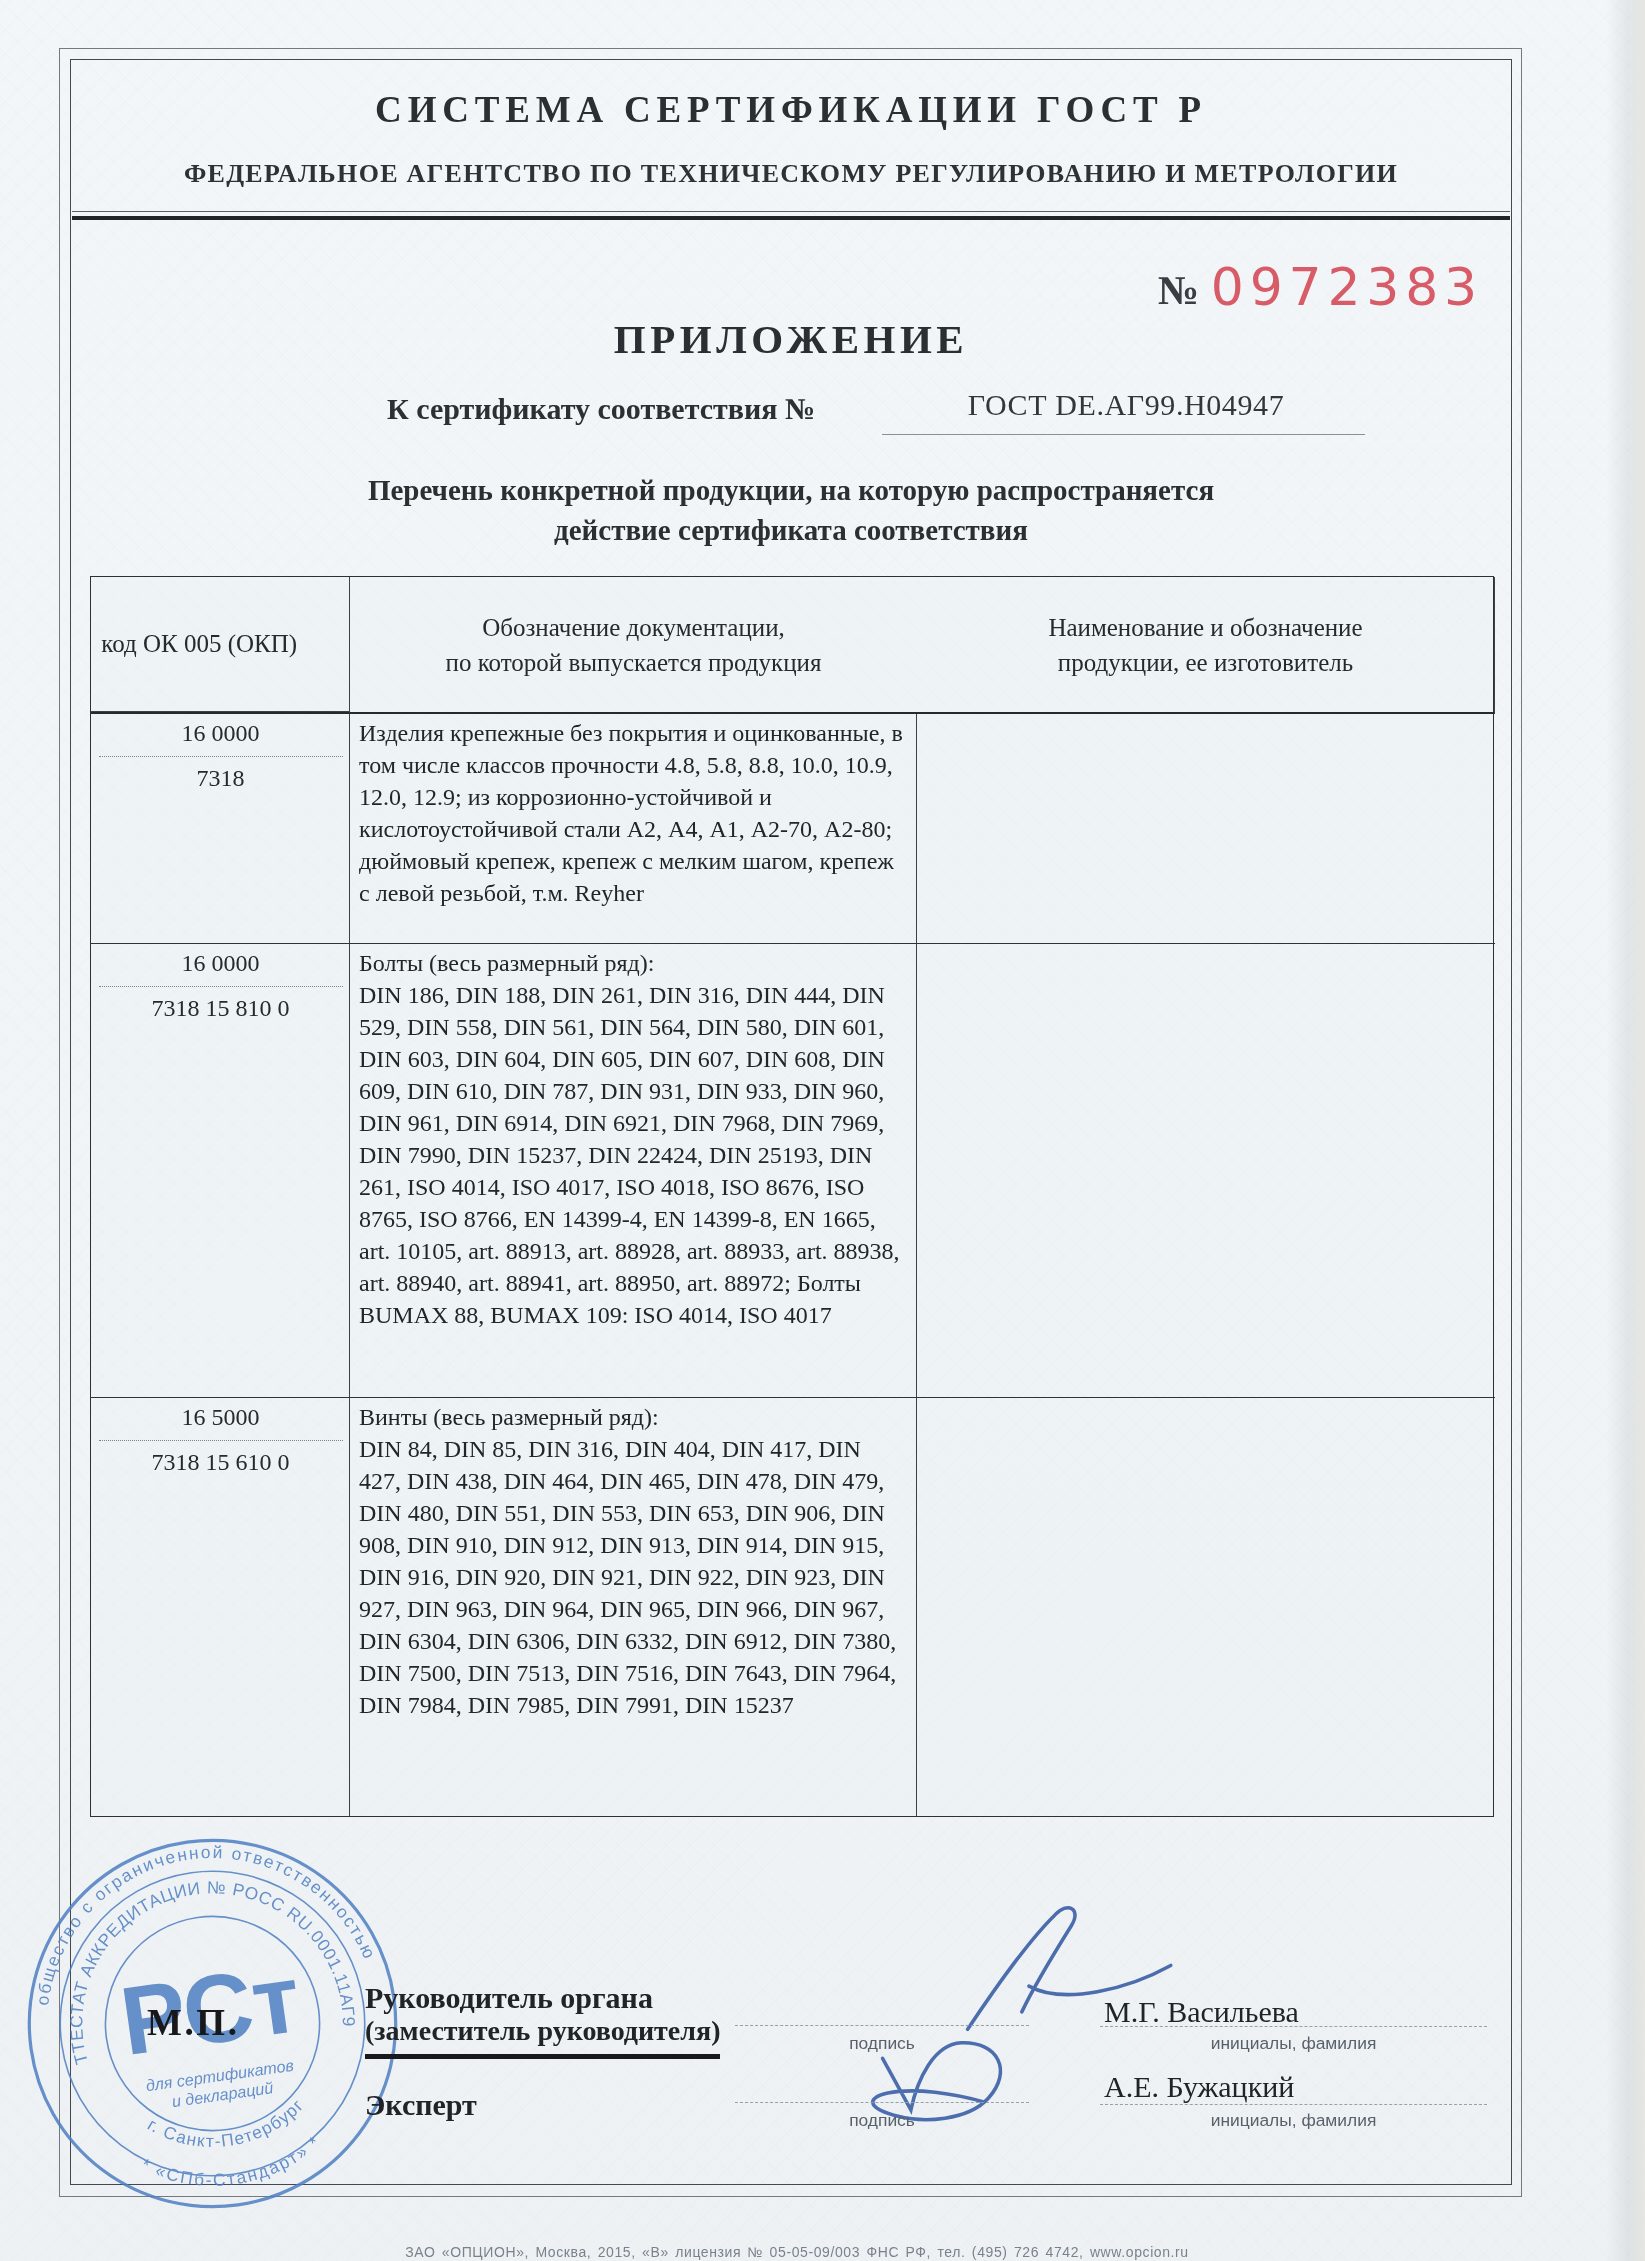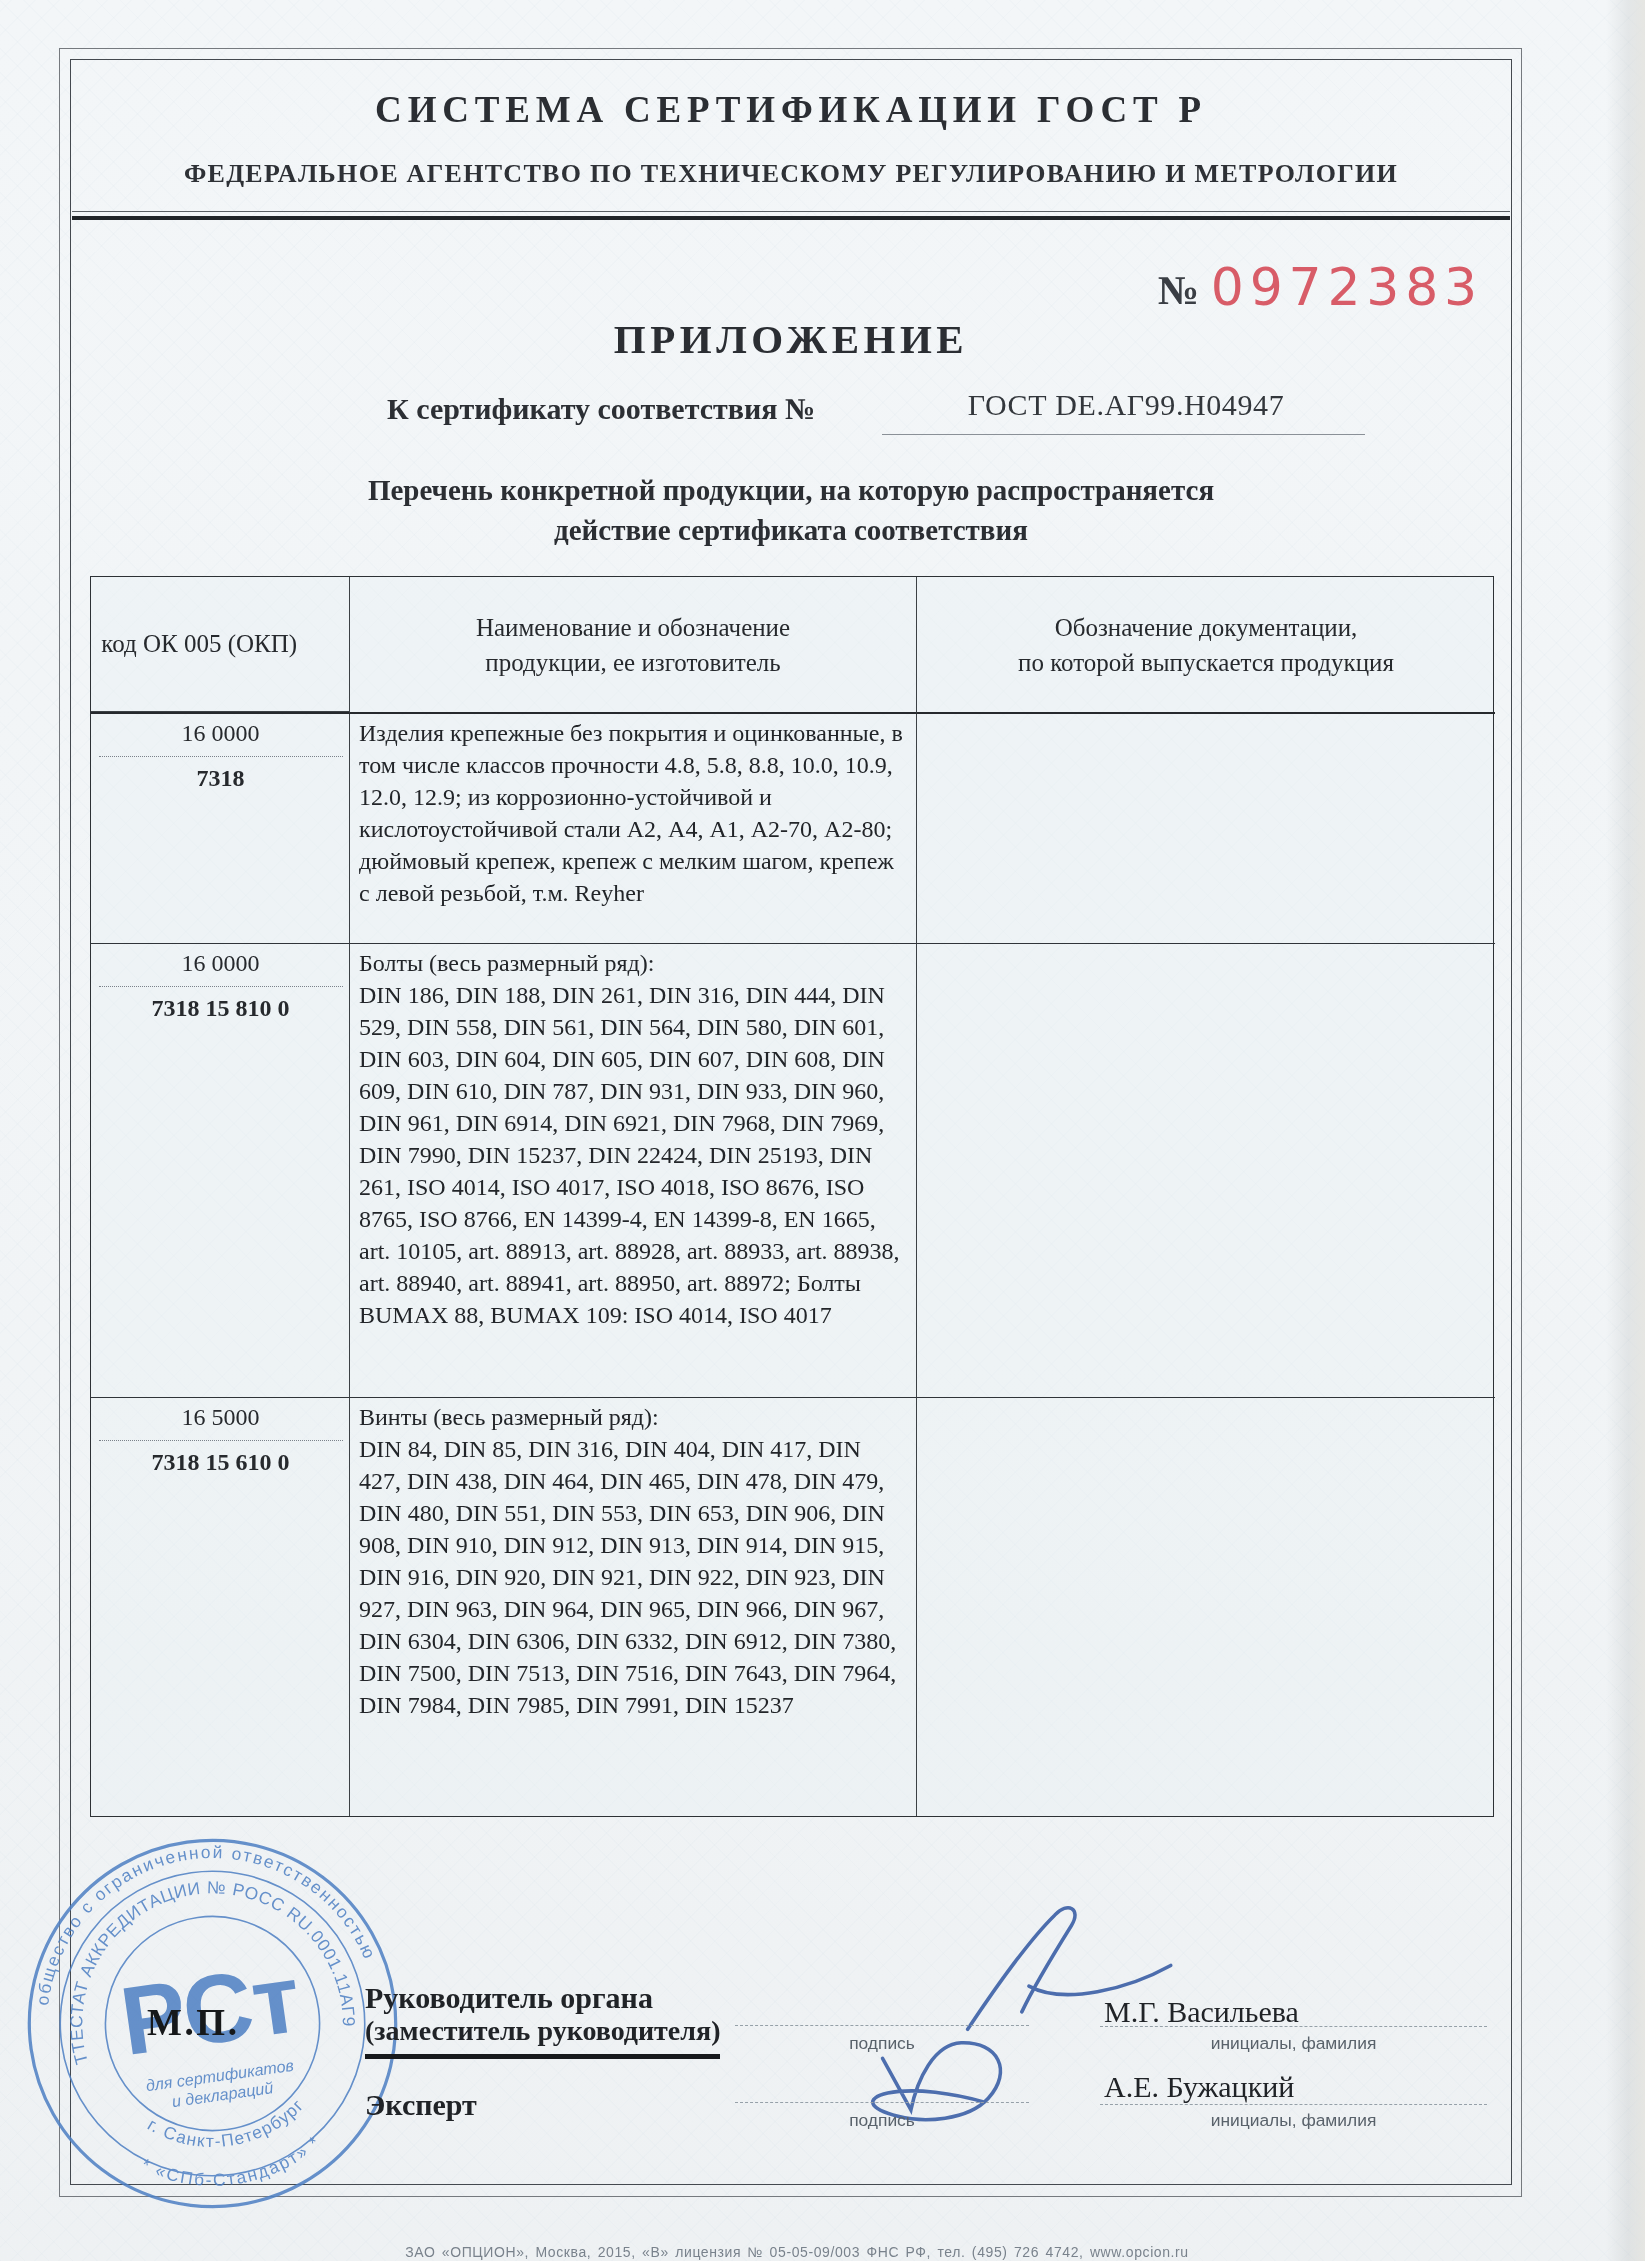--- a/index.html
+++ b/index.html
@@ -76,21 +76,21 @@
   .cell{box-sizing:border-box;border-right:1.3px solid var(--line-mid);border-bottom:1.9px solid #303439;overflow:hidden;text-align:center;}
   .cell.last-col{border-right:none;}
   .cell.header{border-bottom:2.6px solid #26292d;}
   .cell.bottom-row{border-bottom:none;}
   .hdr-col1{display:flex;flex-direction:column;font-size:25px;}
   .hdr-col1 .half{flex:1;display:flex;align-items:center;padding-left:10.3px;}
   .hdr-col1 .half.top{border-bottom:1.3px solid var(--line-mid);}
   .hdr-center{display:flex;align-items:center;justify-content:center;text-align:center;font-size:25px;line-height:35px;white-space:pre-line;}
   .code-cell{padding:3.9px 6.5px 0 7.7px;font-size:24px;line-height:30px;}
   .code-okp{border-bottom:1.9px dotted #7b828a;padding-bottom:7.7px;}
-  .code-tnved{padding-top:6.5px;font-weight:bold;}
+  .code-tnved{padding-top:6.5px;}
   .product-cell{padding:2.6px 7.7px 0 9px;font-size:24px;line-height:32px;white-space:pre-line;text-align:left;color:#222529;}
   .docs-cell{padding:3.9px;}
   
   .role{position:absolute;left:365px;font-weight:bold;color:#202327;}
   .head-role{top:1981px;font-size:30px;}
   .deputy-role{top:2015px;font-size:28px;border-bottom:5.2px solid #17191c;padding-bottom:6.5px;}
   .expert-role{top:2088px;font-size:30px;}
   .sigline{position:absolute;height:0;border-top:1.3px dashed #95a0a8;}
   .sig1-line{left:735px;top:2025px;width:294px;}
   .sig2-line{left:735px;top:2102px;width:294px;}
@@ -142,24 +142,24 @@
   <div class="cert-underline"></div>
 
   <div class="centerband products-subtitle">Перечень конкретной продукции,  на которую распространяется
 действие сертификата соответствия</div>
 
   <div class="products-table">
 
     <div class="cell header hdr-col1">
       <div class="half top">код ОК 005 (ОКП)</div>
     </div>
+    <div class="cell header hdr-center last-col">Обозначение документации,
+по которой выпускается продукция</div>
     <div class="cell header hdr-center">Наименование и обозначение
 продукции, ее изготовитель</div>
-    <div class="cell header hdr-center last-col">Обозначение документации,
-по которой выпускается продукция</div>
 
     <div class="cell code-cell">
       <div class="code-okp">16 0000</div>
       <div class="code-tnved">7318</div>
     </div>
     <div class="cell product-cell">Изделия крепежные без покрытия и оцинкованные, в том числе классов прочности 4.8, 5.8, 8.8, 10.0, 10.9, 12.0, 12.9; из коррозионно-устойчивой и кислотоустойчивой стали А2, А4, А1, А2-70, А2-80;  дюймовый крепеж, крепеж с мелким шагом, крепеж с левой резьбой, т.м. Reyher</div>
     <div class="cell docs-cell last-col"></div>
 
     <div class="cell code-cell">
       <div class="code-okp">16 0000</div>

